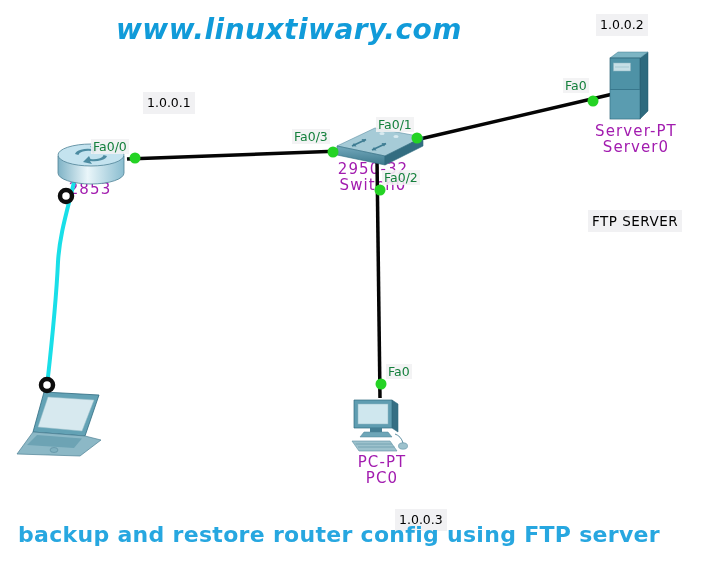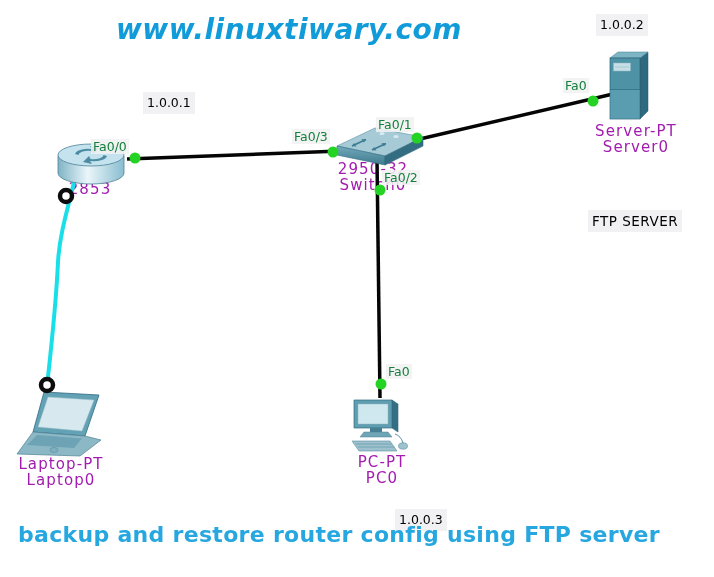--- a/index.html
+++ b/index.html
@@ -63,24 +63,20 @@
       <div>2950-32</div>
       <div>Switch0</div>
     </div>
     <div class="dev-label" style="left:591px;top:124px;width:90px;">
       <div>Server-PT</div>
       <div>Server0</div>
     </div>
     <div class="dev-label" style="left:351px;top:455px;width:62px;">
       <div>PC-PT</div>
       <div>PC0</div>
-    </div>
-    <div class="dev-label" style="left:13px;top:457px;width:96px;">
-      <div>Laptop-PT</div>
-      <div>Laptop0</div>
     </div>
   </div>
 
   <div class="layer z-cables">
     <svg class="full" viewBox="0 0 714 577">
       <line class="cable-eth" x1="127" y1="159" x2="341" y2="151"></line>
       <line class="cable-eth" x1="407" y1="142" x2="613" y2="94"></line>
       <line class="cable-eth" x1="377" y1="159" x2="380" y2="398"></line>
       <path class="cable-console" d="M79,160 C71,200 60,228 58,262 C56,306 51,350 47,386"></path>
     </svg>

